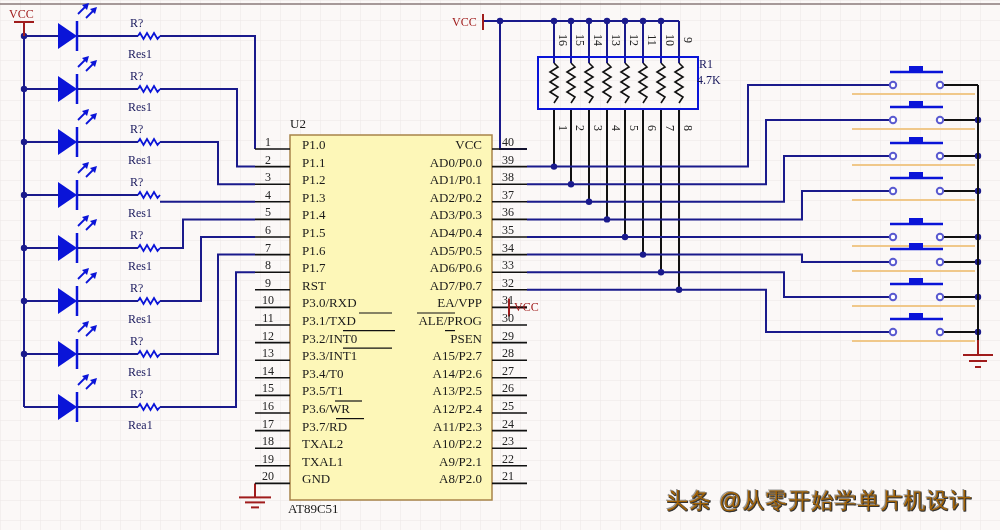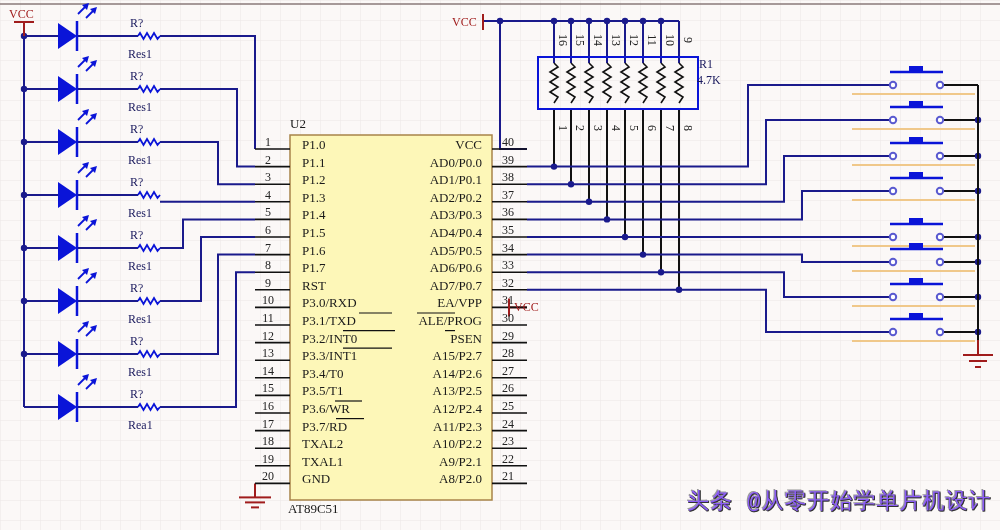--- a/index.html
+++ b/index.html
@@ -7,22 +7,22 @@
       width: 1000px; height: 530px; overflow: hidden;
       background: #fbf8f7;
       font-family: "Liberation Serif", serif;
     }
     #canvas { position: absolute; left: 0; top: 0; }
     .lbl { font-family: "Liberation Serif", serif; fill: #1a1a5e; }
     .pin { font-family: "Liberation Serif", serif; fill: #222; font-size: 12px; }
     .chip { font-family: "Liberation Serif", serif; fill: #1a1a1a; font-size: 13px; }
     .pwr { font-family: "Liberation Serif", serif; fill: #a01c1c; font-size: 12px; }
     .wm {
-      position: absolute; left: 687px; top: 486px;
-      font-family: Liberation Mono, monospace; font-size: 22px; color: #8b5cf6;
+      position: absolute; left: 666px; top: 486px;
+      font-family: Liberation Sans, sans-serif; font-size: 22px; color: #a16207;
       text-shadow: 1px 1px 0 #333, -1px -1px 0 #999, 1px 0 0 #444, 0 1px 0 #444;
       letter-spacing: 1px;
     }
   </style>
 </head>
 <body>
 
 <svg id="canvas" width="1000" height="530" viewBox="0 0 1000 530">
   <defs>
     <pattern id="grid" width="20" height="20" patternUnits="userSpaceOnUse">

